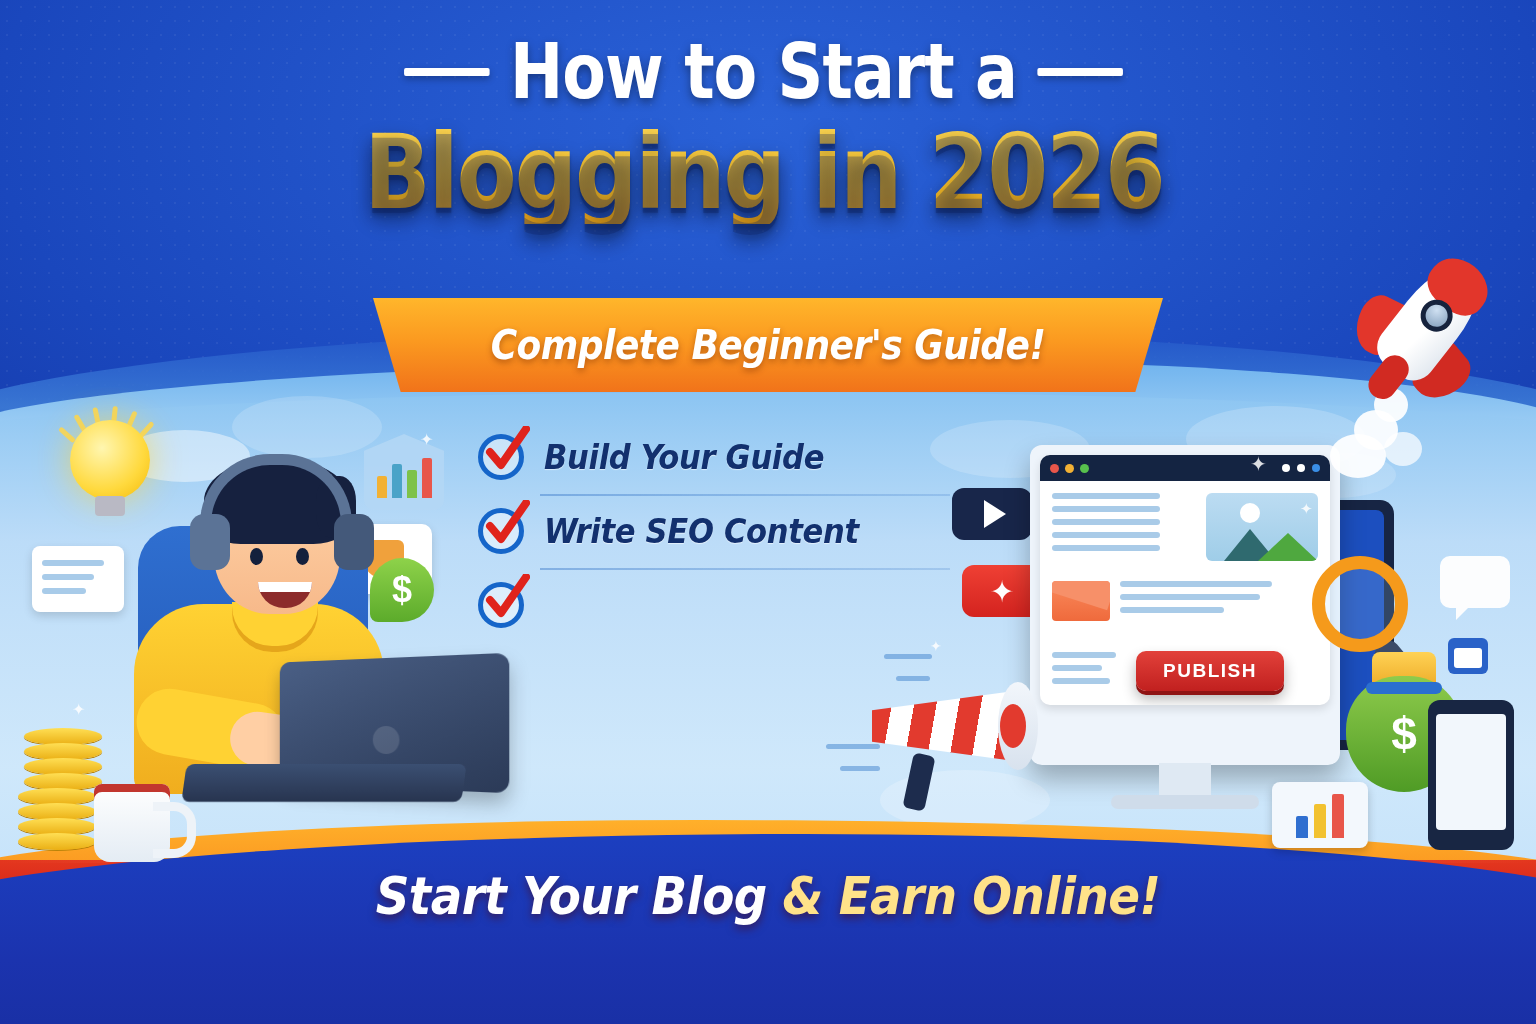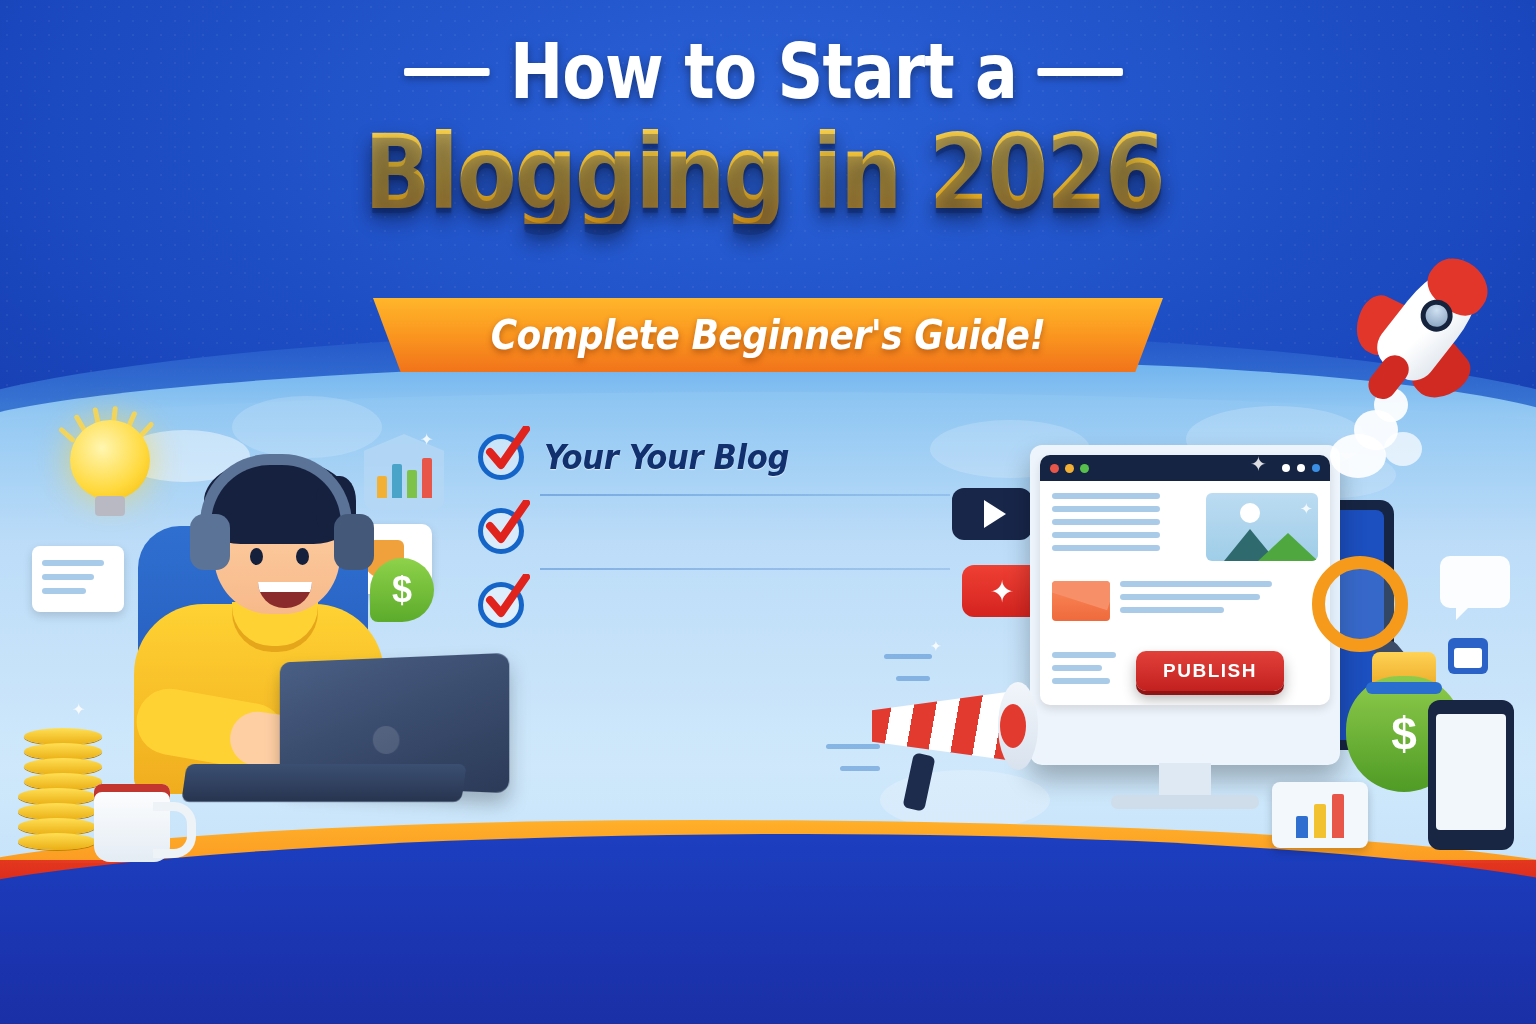--- a/index.html
+++ b/index.html
@@ -72,21 +72,21 @@
     font-family:"DejaVu Sans Condensed","Liberation Sans", sans-serif;
     text-shadow:0 5px 0 rgba(10,30,90,.30), 0 9px 20px rgba(0,0,0,.38);
     transform:scaleX(.93);
     background:linear-gradient(180deg,#ffd957 0%, #fbc52f 55%, #f0a81d 100%);
     -webkit-background-clip:text; background-clip:text; -webkit-text-fill-color:transparent;
     filter:drop-shadow(0 5px 2px rgba(8,26,80,.45));
   }
 
   .sub-banner{
     position:absolute; left:50%; transform:translateX(-50%); top:298px; z-index:12;
-    width:790px; height:74px;
+    width:790px; height:94px;
     background:linear-gradient(180deg,#ffb62b 0%, #fb9a20 45%, #f1731a 100%);
     clip-path:polygon(0 0, 100% 0, 96.5% 100%, 3.5% 100%);
     display:flex; align-items:center; justify-content:center;
     box-shadow:0 8px 18px rgba(0,0,0,.28);
   }
   .sub-banner span{
     color:#fff; font-size:40px; font-weight:bold; font-style:italic;
     letter-spacing:-.5px; text-shadow:0 3px 6px rgba(120,40,0,.45);
     font-family:"DejaVu Sans Condensed","Liberation Sans", sans-serif;
   }
@@ -405,29 +405,30 @@
   </div>
 
   <div class="checklist">
     <div class="cl-row">
       <span class="check">
         <span class="ring"></span>
         <svg viewBox="0 0 48 50">
             <path d="M8 26 L19 39 L44 3" fill="none" stroke="#e0231c" stroke-width="8" stroke-linecap="round" stroke-linejoin="round"></path>
           </svg>
       </span>
-      <span class="cl-label">Your Your Blog</span>
+      <span class="cl-label">Build Your Guide</span>
     </div>
     <div class="cl-row">
       <span class="check">
         <span class="ring"></span>
         <svg viewBox="0 0 48 50">
             <path d="M8 26 L19 39 L44 3" fill="none" stroke="#e0231c" stroke-width="8" stroke-linecap="round" stroke-linejoin="round"></path>
           </svg>
       </span>
+      <span class="cl-label">Write SEO Content</span>
     </div>
     <div class="cl-row">
       <span class="check">
         <span class="ring"></span>
         <svg viewBox="0 0 48 50">
             <path d="M8 26 L19 39 L44 3" fill="none" stroke="#e0231c" stroke-width="8" stroke-linecap="round" stroke-linejoin="round"></path>
           </svg>
       </span>
     </div>
   </div>
@@ -524,14 +525,17 @@
     <div class="rk-body"></div>
     <div class="rk-nose"></div>
     <div class="rk-win"></div>
     <div class="rk-jet"></div>
   </div>
 
   <div class="orange-wave"></div>
   <div class="red-band"></div>
   <div class="blue-bottom"></div>
 
+  <div class="cta">
+    <span class="w">Start Your Blog </span><span class="y">&amp; Earn Online!</span>
+  </div>
 
 </div>
 
 </body></html>

